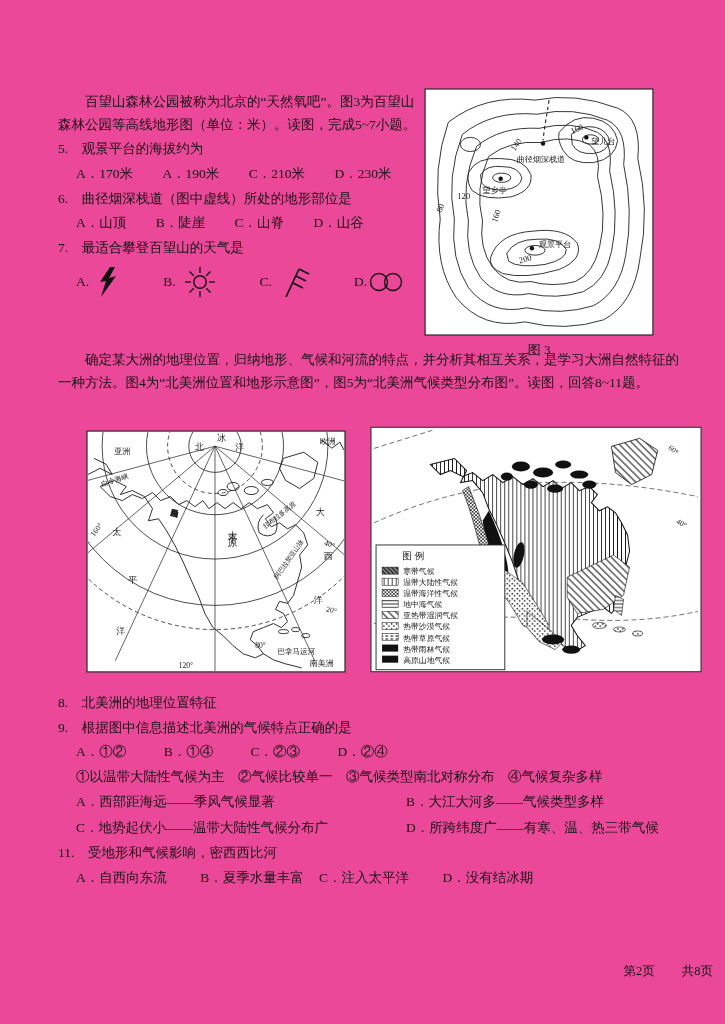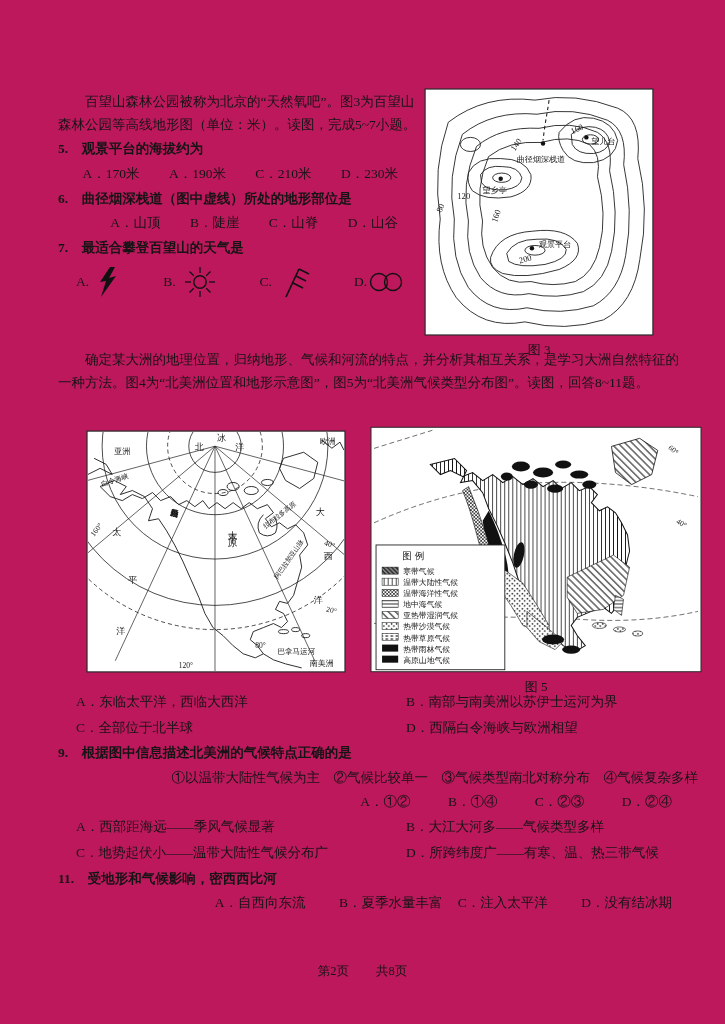--- a/index.html
+++ b/index.html
@@ -1,32 +1,32 @@
 <!DOCTYPE html>
 <html><head>
 <meta charset="utf-8">
 <style>
   html,body{margin:0;padding:0;background:#ffffff;}
-  .page{position:relative;width:725px;height:1024px;background:#be185d;overflow:hidden;
+  .page{position:relative;width:725px;height:1024px;background:#ec4899;overflow:hidden;
         font-family:"Liberation Serif","DejaVu Serif",serif;color:#141414;}
   .txt{font-size:13.5px;line-height:1.72;}
   .indent{text-indent:2em;}
   .abs{position:absolute;}
   .qblock{margin:0 0 2px 0;}
-  .stem{margin:1px 0;font-weight:bold;}
-  .optrow{padding-left:18px;margin:1px 0;text-align:right;}
+  .stem{margin:1px 0;}
+  .optrow{padding-left:18px;margin:1px 0;}
   .opt{display:inline-block;margin-right:26px;white-space:nowrap;}
   .optgrid{display:grid;grid-template-columns:330px 1fr;padding-left:18px;row-gap:3px;}
   .fig{position:absolute;}
   .figcap{text-align:center;font-size:13px;margin-top:1px;}
   svg text{font-family:"Liberation Serif","DejaVu Serif",serif;fill:#161616;}
   .iconrow{display:flex;align-items:center;padding-left:18px;margin-top:4px;height:36px;}
   .iconpair{display:flex;align-items:center;margin-right:44px;}
   .iconpair .lt{margin-right:8px;}
-  .footer{position:absolute;left:0;right:0;top:963px;text-align:center;font-size:12.5px;}
+  .footer{position:absolute;left:0;right:0;top:963px;text-align:right;font-size:12.5px;}
   .footer span{margin:0 12px;}
 </style>
 </head>
 <body>
 
 <div class="page">
 
   <div class="abs txt" style="left:58px;top:90px;width:366px;">
     <div class="indent">百望山森林公园被称为北京的“天然氧吧”。图3为百望山森林公园等高线地形图（单位：米）。读图，完成5~7小题。</div>
     <div class="qblock">
@@ -295,41 +295,35 @@
         <rect x="12" y="206" width="16" height="7" fill="url(#p-grass)" stroke="#111" stroke-width="0.5"></rect>
           <text x="33" y="213" font-size="7.8">热带草原气候</text>
         <rect x="12" y="217" width="16" height="7" fill="#111"></rect>
           <text x="33" y="224" font-size="7.8">热带雨林气候</text>
         <rect x="12" y="228" width="16" height="7" fill="#111"></rect>
           <text x="33" y="235" font-size="7.8">高原山地气候</text>
       </g>
       <text x="296" y="22" font-size="7.5" transform="rotate(40 296 22)">60°</text>
       <text x="304" y="96" font-size="7.5" transform="rotate(30 304 96)">40°</text>
     </svg>
-    <div class="figcap">图 5</div>
   </div>
 
   <div class="abs txt" style="left:58px;top:690px;width:640px;">
     <div class="qblock">
-      <div class="optgrid">
-        <span>A．东临太平洋，西临大西洋</span>
-        <span>B．南部与南美洲以苏伊士运河为界</span>
-        <span>C．全部位于北半球</span>
-        <span>D．西隔白令海峡与欧洲相望</span>
-      </div>
+      <div class="stem"><span>8.</span>　<span>北美洲的地理位置特征</span></div>
     </div>
     <div class="qblock">
       <div class="stem"><span>9.</span>　<span>根据图中信息描述北美洲的气候特点正确的是</span></div>
-      <div class="optrow">①以温带大陆性气候为主　②气候比较单一　③气候类型南北对称分布　④气候复杂多样</div>
       <div class="optrow">
         <span class="opt" style="margin-right:34px">A．①②</span>
         <span class="opt" style="margin-right:34px">B．①④</span>
         <span class="opt" style="margin-right:34px">C．②③</span>
         <span class="opt">D．②④</span>
       </div>
+      <div class="optrow">①以温带大陆性气候为主　②气候比较单一　③气候类型南北对称分布　④气候复杂多样</div>
     </div>
     <div class="qblock">
       <div class="optgrid">
         <span>A．西部距海远——季风气候显著</span>
         <span>B．大江大河多——气候类型多样</span>
         <span>C．地势起伏小——温带大陆性气候分布广</span>
         <span>D．所跨纬度广——有寒、温、热三带气候</span>
       </div>
     </div>
     <div class="qblock">

